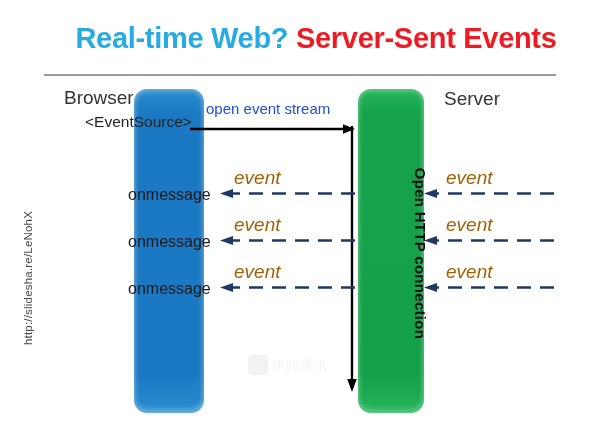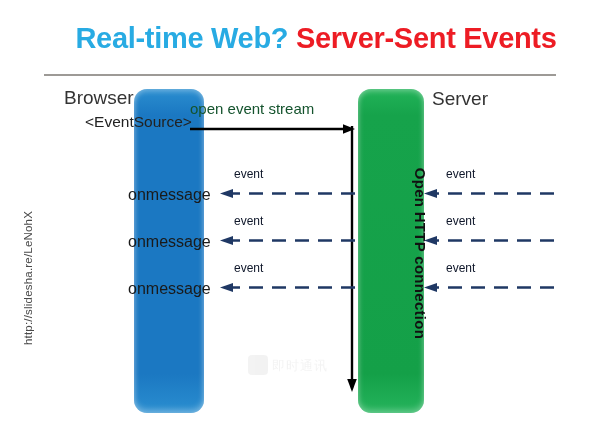--- a/index.html
+++ b/index.html
@@ -80,40 +80,40 @@
   }
 
   
   .actor-label {
     position: absolute;
     font-size: 19px;
     color: #333333;
     white-space: nowrap;
   }
   #browser-label { left: 64px; top: 87px; }
-  #server-label  { left: 432px; top: 88px; }
+  #server-label  { left: 444px; top: 88px; }
 
   
   #eventsource-label {
     position: absolute;
     left: 85px;
     top: 113px;
     font-size: 15.5px;
     color: #222222;
     white-space: nowrap;
     z-index: 5;
   }
 
   
   #open-stream-label {
     position: absolute;
-    left: 190px;
+    left: 206px;
     top: 100px;
     font-size: 15px;
-    color: #14532d;
+    color: #1d4ed8;
     white-space: nowrap;
   }
   #open-stream-arrow {
     position: absolute;
     left: 190px;
     top: 124px;
     width: 165px;
     height: 10px;
   }
 
@@ -146,23 +146,24 @@
   .onmessage-label {
     position: absolute;
     left: 128px;
     font-size: 16px;
     color: #1a1a1a;
     white-space: nowrap;
     z-index: 5;
   }
   .event-label {
     position: absolute;
-    font-size: 12px;
-    color: #0f172a;
-    white-space: nowrap;
+    font-size: 19px;
+    color: #a16207;
+    white-space: nowrap;
+    font-style: italic;
   }
   .dashed-arrow {
     position: absolute;
     height: 9px;
   }
   .left-arrow-row  { left: 220px; width: 135px; }
   .right-arrow-row { left: 424px; width: 130px; }
 
   .wm {
     position: absolute;

